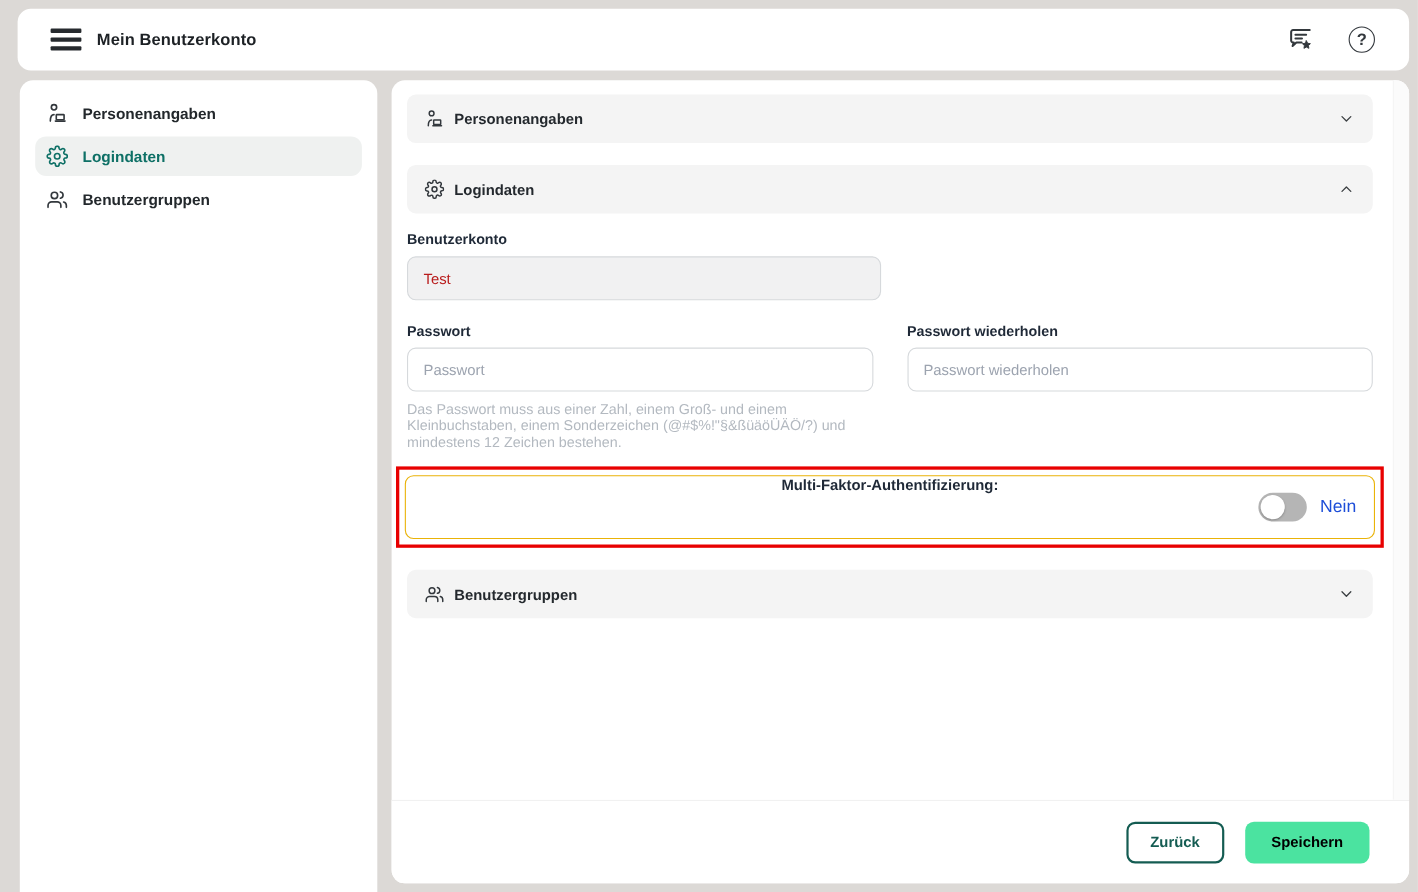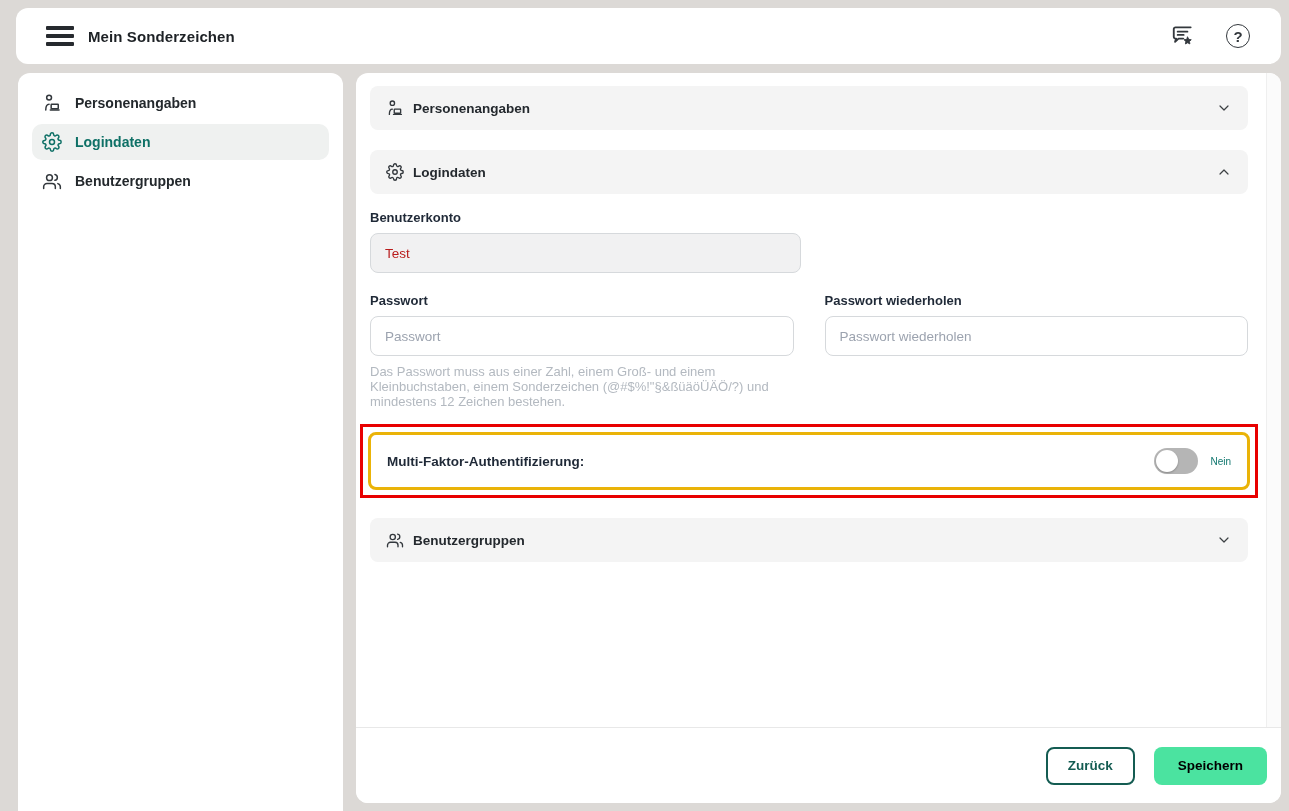--- a/index.html
+++ b/index.html
@@ -76,59 +76,59 @@
   .pw-col{ flex:1; }
   .pw-col .field-label{ margin-top:20px; }
   .hint{
     margin-top:8px; font-size:13px; line-height:15px; color:#b3b9c0; max-width:418px;
   }
 
   .mfa-annotation{
     margin:15px -10px 0 -10px; border:3px solid #e80000; padding:5px;
   }
   .mfa-box{
-    height:58px; background:#fff; border:3px solid #eab308; border-radius:8px;
-    display:flex; align-items:center; padding:0 16px;
+    height:58px; background:#fff; border:1px solid #eab308; border-radius:8px;
+    display:flex; align-items:center; padding:0 16px;flex-direction:column;
   }
   .mfa-label{ font-size:13.5px; font-weight:bold; color:#1f2937; }
   .mfa-right{ margin-left:auto; display:flex; align-items:center; gap:12px; }
   .toggle{
     width:44px; height:26px; background:#b5b5b5; border-radius:13px;
     position:relative; cursor:pointer; flex:0 0 auto;
   }
   .toggle .knob{
     position:absolute; left:2px; top:2px; width:22px; height:22px;
     background:#fff; border-radius:50%; box-shadow:0 1px 2px rgba(0,0,0,.25);
   }
-  .toggle-value{ font-size:10px; color:#0f766e; }
+  .toggle-value{ font-size:16px; color:#1d4ed8; }
 
   .benutzergruppen-acc{ margin-top:20px; }
 
   
   .main-footer{
     position:absolute; left:0; right:0; bottom:0; height:76px;
     border-top:1px solid #e8e8e8; border-radius:0 0 12px 12px;
     display:flex; align-items:center; justify-content:flex-end;
-    gap:19px; padding-right:14px; background:#fff;
+    gap:19px; padding-right:36px; background:#fff;
   }
   .btn{ height:38px; border-radius:8px; font-size:13.5px; font-weight:bold; cursor:pointer;
         font-family:"Liberation Sans", sans-serif; }
   .btn-back{ background:#fff; border:2px solid #145c52; color:#145c52; padding:0 20px; }
   .btn-save{ background:#4be3a0; border:none; color:#000000; padding:0 24px; }
 </style>
 </head>
 <body>
 
 <header class="app-header">
   <div class="hamburger">
     <span></span>
       <span></span>
       <span></span>
   </div>
-  <div class="app-title">Mein Sonderzeichen</div>
+  <div class="app-title">Mein Benutzerkonto</div>
   <div class="header-right">
     <div class="hdr-icon">
       <svg width="26" height="26" viewBox="0 0 24 24" fill="none" stroke="currentColor" stroke-width="1.7" stroke-linecap="round" stroke-linejoin="round">
         <path d="M20 4H6a1.6 1.6 0 0 0-1.6 1.6v7.2A1.6 1.6 0 0 0 6 14.4h.6l-1 3 3.2-3h4.4"></path>
         <path d="M8 8h9M8 11h5.5"></path>
         <path d="M17.2 13l1.05 2.1 2.3.33-1.67 1.62.4 2.28-2.08-1.08-2.06 1.08.4-2.28-1.68-1.62 2.32-.33z" fill="currentColor" stroke-width="0.8"></path>
       </svg>
     </div>
     <div class="hdr-icon">
       <div class="help-circle">?</div>

